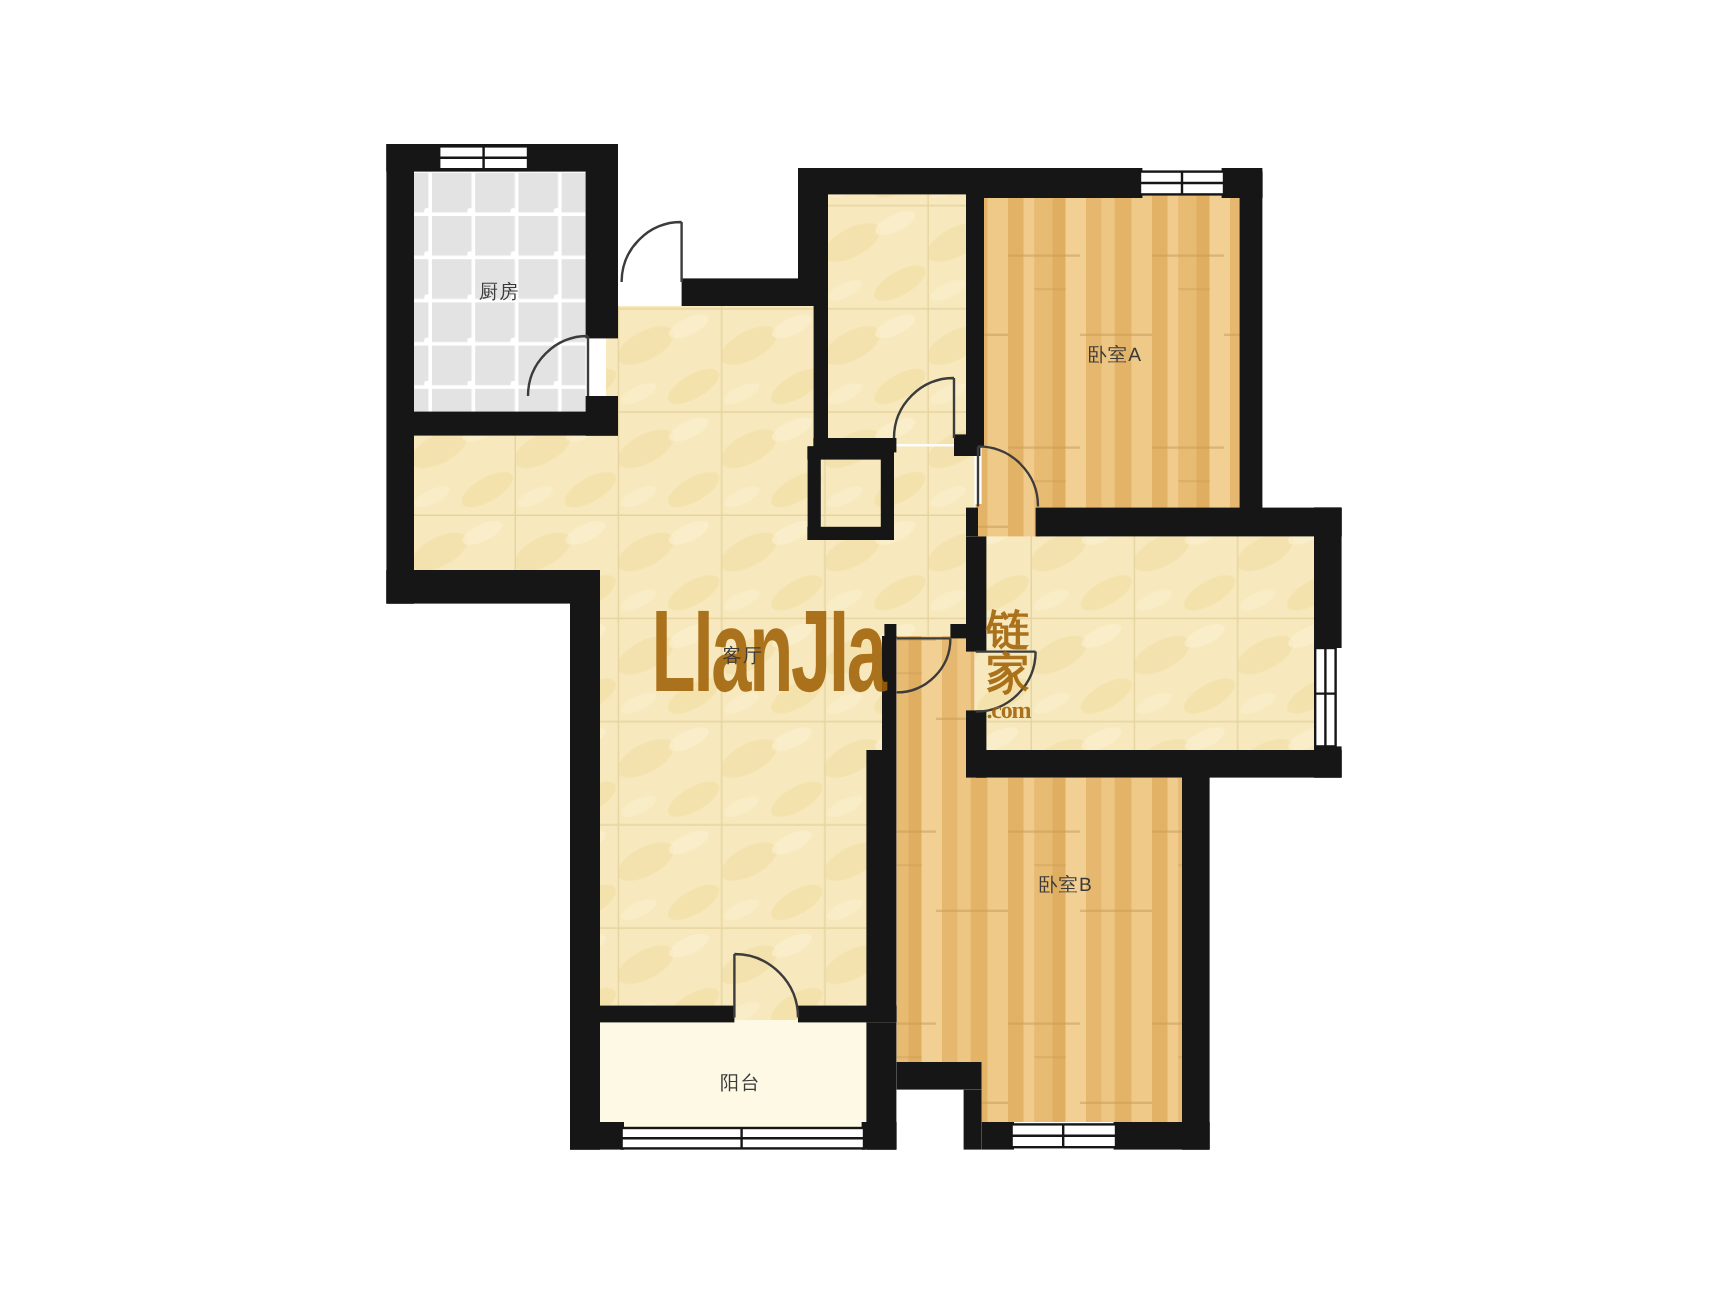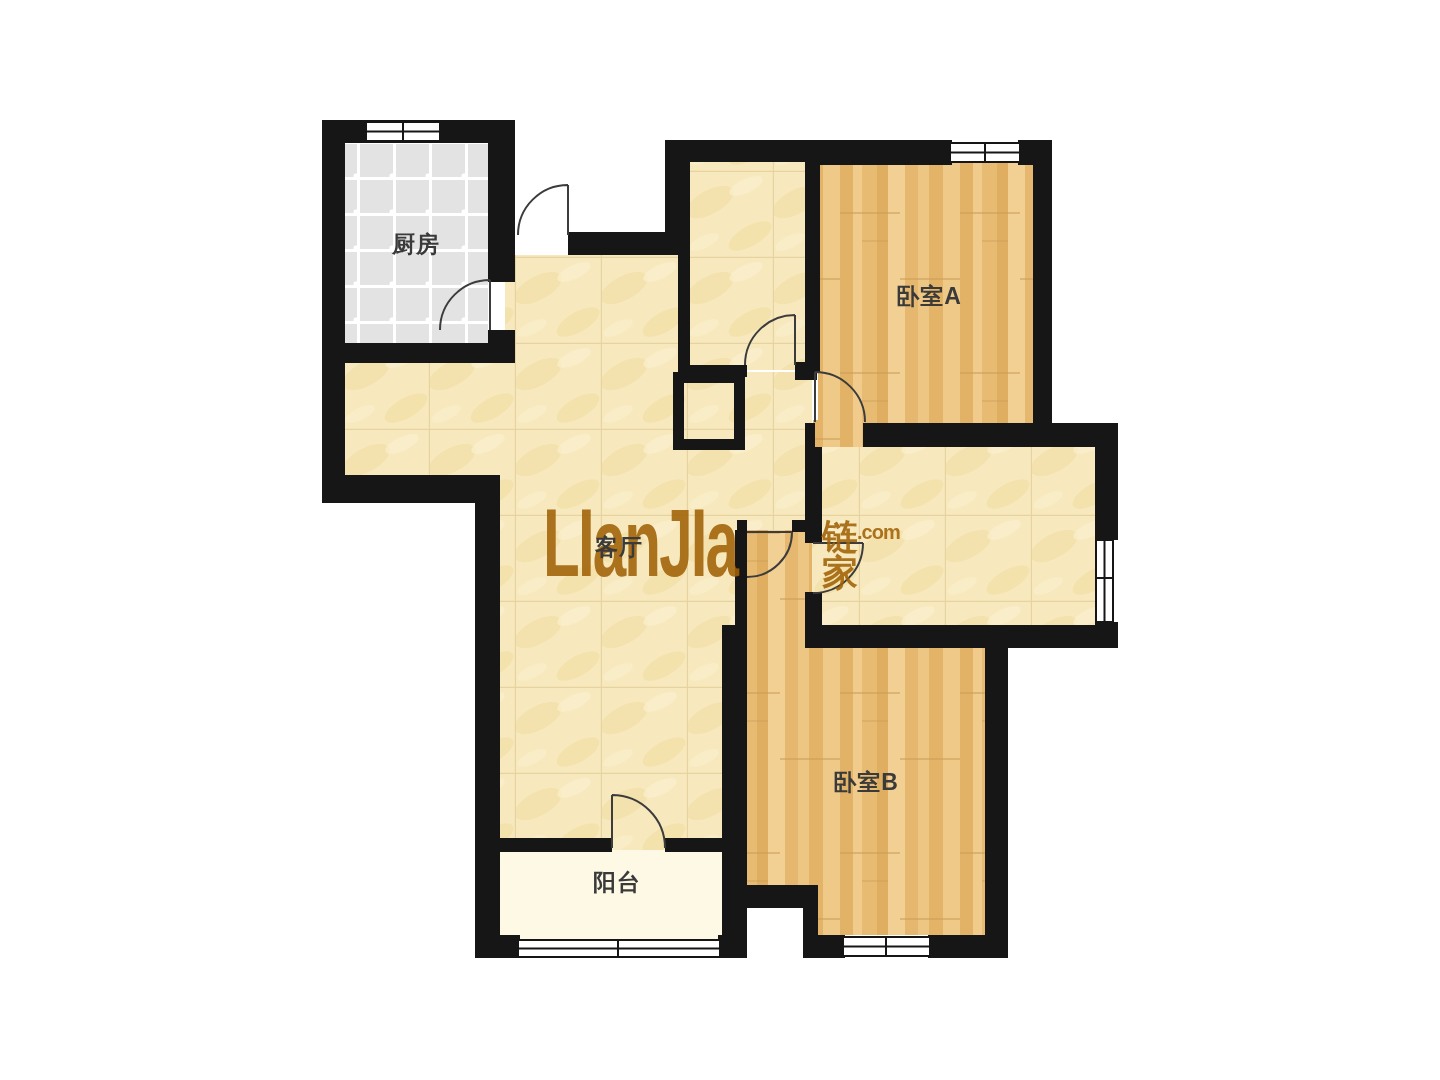--- a/index.html
+++ b/index.html
@@ -1,25 +1,25 @@
 <!DOCTYPE html>
 <html><head>
 <meta charset="utf-8">
 <style>
   html,body{margin:0;padding:0;background:#ffffff;}
   #canvas{position:relative;width:1440px;height:1080px;background:#ffffff;overflow:hidden;
           font-family:"Liberation Sans","DejaVu Sans",sans-serif;}
   #plan-svg{position:absolute;left:0;top:0;}
-  .room-label{position:absolute;transform:translate(-50%,-50%);font-size:23px;font-weight:700;
+  .room-label{position:absolute;transform:translate(-50%,-50%);font-size:16px;font-weight:400;
               color:#3a3a3a;white-space:nowrap;z-index:30;letter-spacing:1px;}
   #watermark{position:absolute;left:543px;top:503px;z-index:20;opacity:.88;
              color:#a16207;display:flex;align-items:flex-end;pointer-events:none;}
   #wm-latin{display:inline-block;font-size:97px;line-height:80px;font-weight:700;
             letter-spacing:-3px;transform:scaleX(.62);transform-origin:0 0;}
-  #wm-right{position:absolute;left:279px;top:16px;display:flex;flex-direction:row;align-items:flex-start;}
+  #wm-right{position:absolute;left:279px;top:4px;display:flex;flex-direction:column;align-items:flex-start;font-family:Liberation Serif, serif;}
   #wm-cjk{font-size:36px;line-height:36px;font-weight:700;letter-spacing:-1px;}
   #wm-domain{font-size:20px;line-height:30px;font-weight:700;letter-spacing:-1px;margin-top:-2px;}
 </style>
 </head>
 <body>
 
 <div id="canvas">
 
 <svg id="plan-svg" width="1440" height="1080" viewBox="0 0 1440 1080">
   <defs>
@@ -165,16 +165,16 @@
   <span id="wm-latin">LIanJIa</span>
   <span id="wm-right">
     <span id="wm-cjk">链家</span>
     <span id="wm-domain">.com</span>
   </span>
 </div>
 
 <div class="room-label" style="left:416px;top:244px;">厨房</div>
 <div class="room-label" style="left:619px;top:547px;">客厅</div>
 <div class="room-label" style="left:929px;top:296px;">卧室A</div>
-<div class="room-label" style="left:866px;top:738px;margin-top:44px;">卧室B</div>
-<div class="room-label" style="left:617px;top:882px;">阳台</div>
+<div class="room-label" style="left:888px;top:738px;">卧室B</div>
+<div class="room-label" style="left:617px;top:903px;">阳台</div>
 
 </div>
 
 </body></html>

